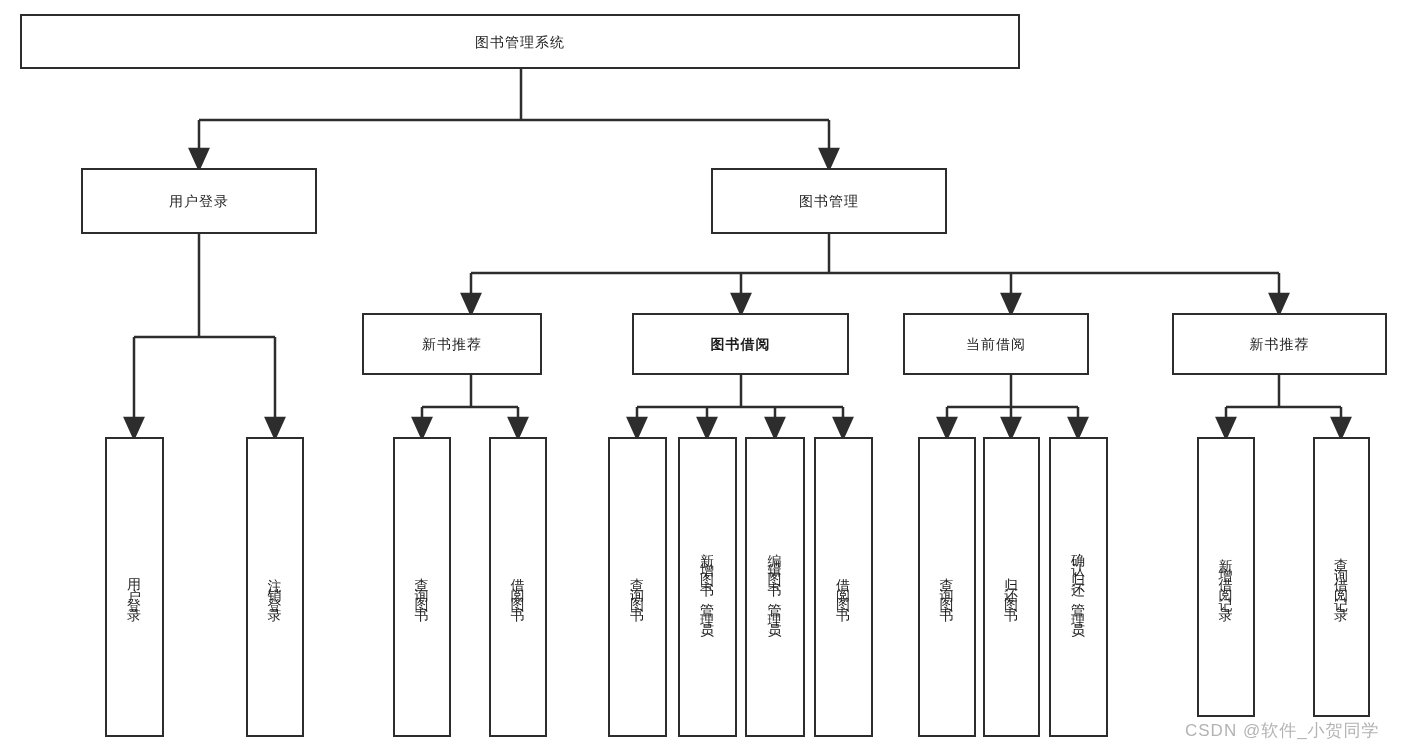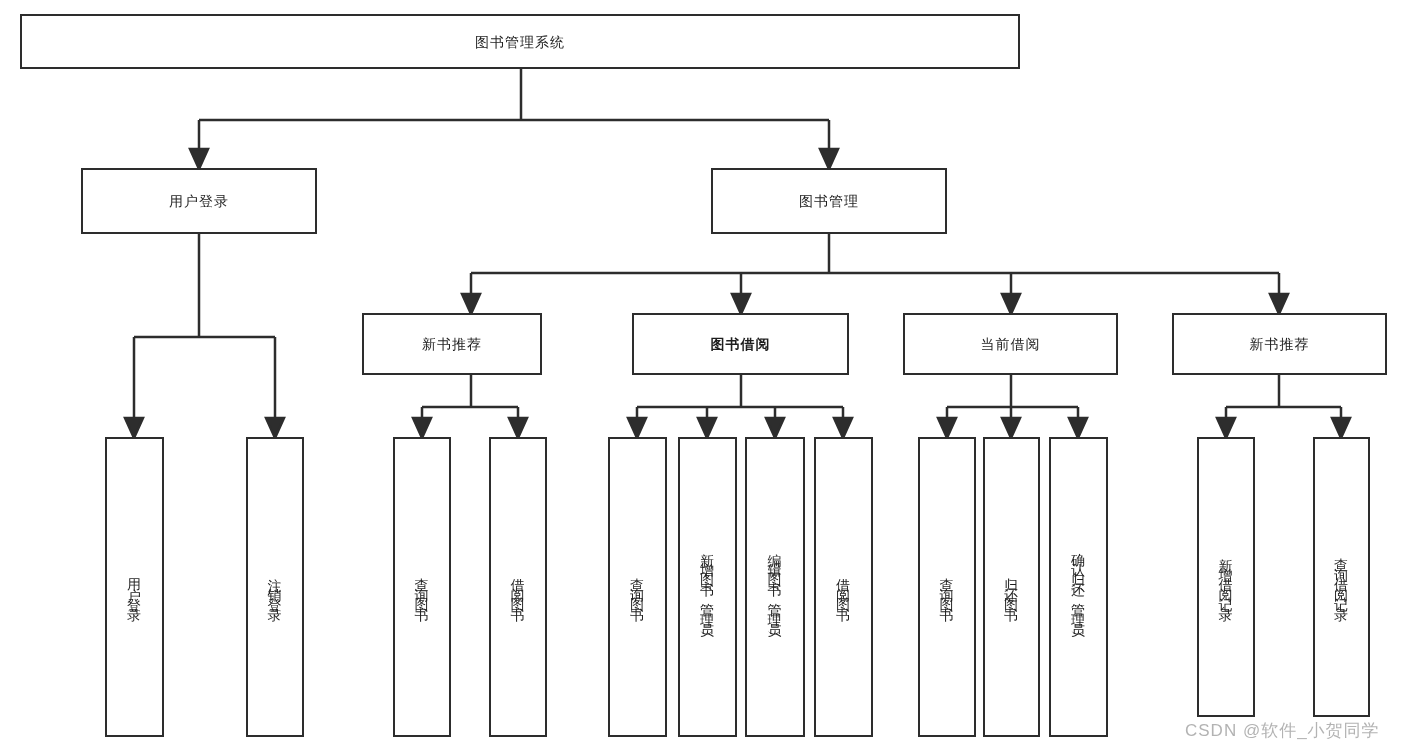--- a/index.html
+++ b/index.html
@@ -122,21 +122,21 @@
   <div class="node hlabel" style="left:711px; top:168px; width:236px; height:66px;">
     <span>图书管理</span>
   </div>
 
   <div class="node hlabel" style="left:362px; top:313px; width:180px; height:62px;">
     <span>新书推荐</span>
   </div>
   <div class="node hlabel" style="left:632px; top:313px; width:217px; height:62px;font-weight:bold;">
     <span>图书借阅</span>
   </div>
-  <div class="node hlabel" style="left:903px; top:313px; width:215px; height:62px;text-align:right;">
+  <div class="node hlabel" style="left:903px; top:313px; width:186px; height:62px;text-align:right;">
     <span>当前借阅</span>
   </div>
   <div class="node hlabel" style="left:1172px; top:313px; width:215px; height:62px;">
     <span>新书推荐</span>
   </div>
 
   <div class="node vlabel" style="left:105px; top:437px; width:59px; height:300px;">
     <span>用户登录</span>
   </div>
   <div class="node vlabel" style="left:246px; top:437px; width:58px; height:300px;">

